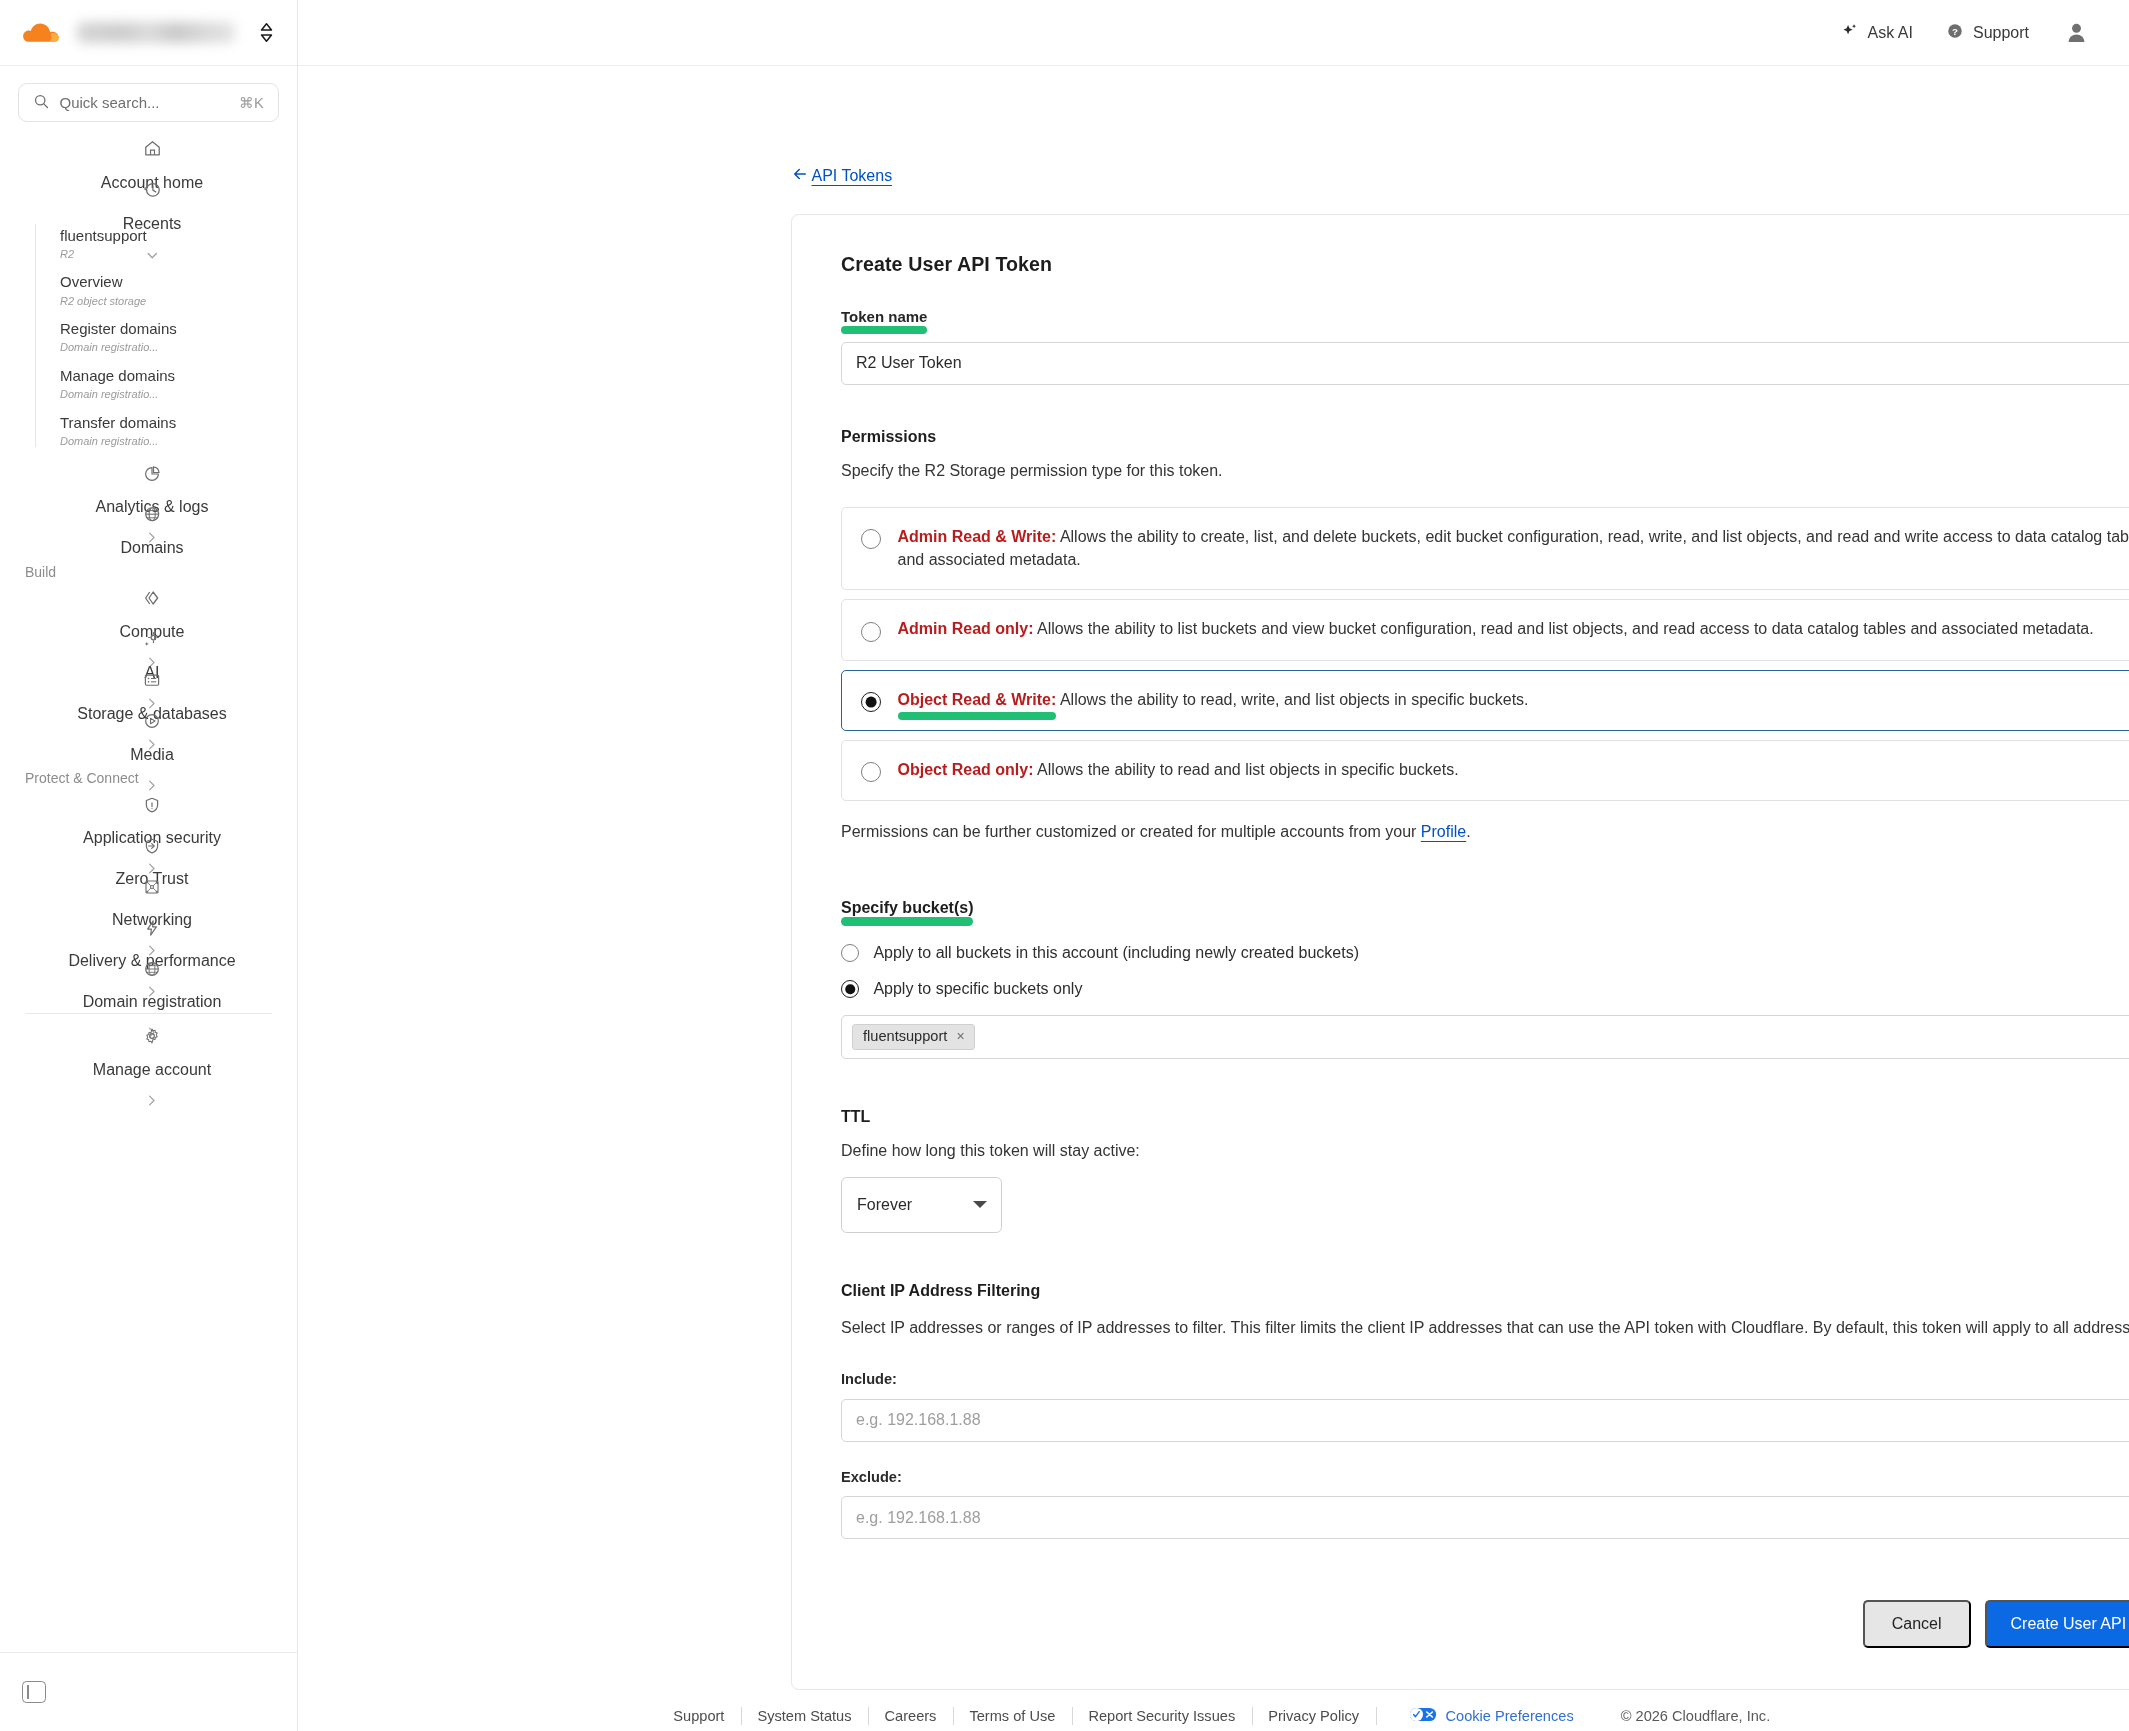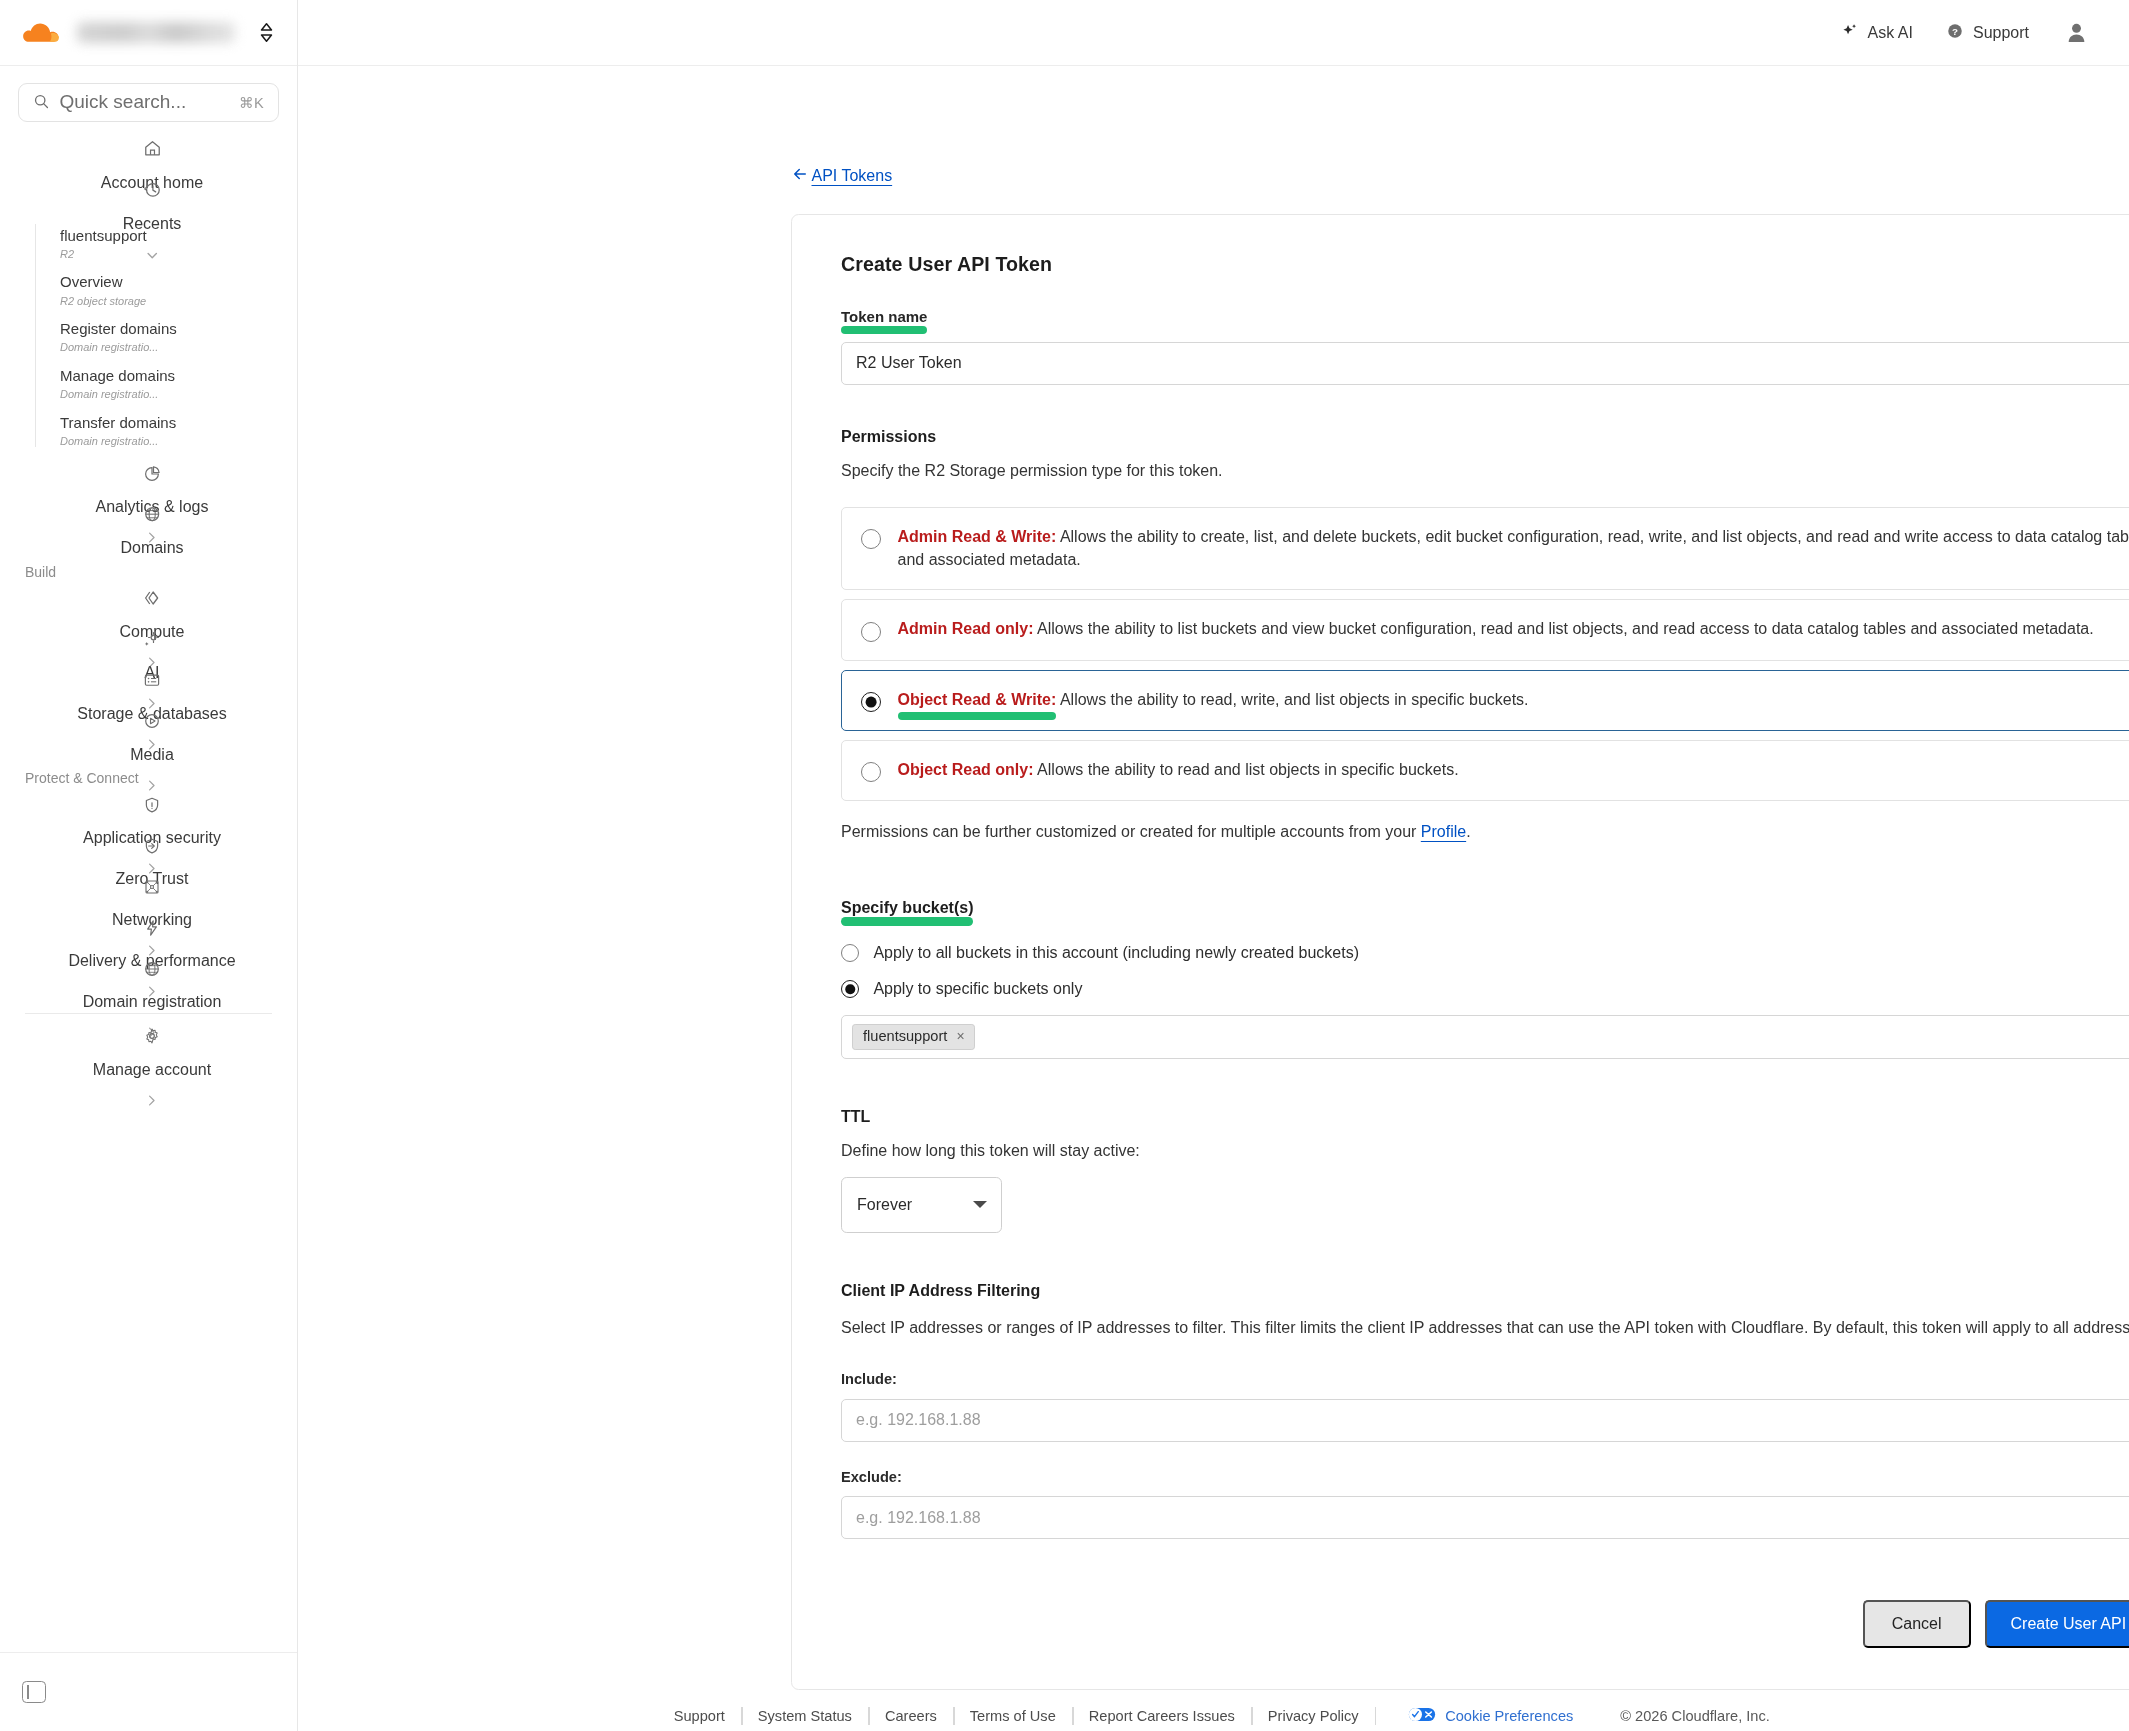--- a/index.html
+++ b/index.html
@@ -35,21 +35,21 @@
 
   .sb-scroll { flex: 1 1 auto; overflow: hidden; padding-top: 16.5px; }
 
   .sb-search {
     margin: 0 18px 16.5px 18px;
     height: 39px;
     border: 1.3px solid #e3e3e3; border-radius: 9px;
     display: flex; align-items: center; gap: 10px;
     padding: 0 14px;
   }
-  .sb-search .ph { flex: 1 1 auto; color: #6f6f6f; font-size: 19px; }
+  .sb-search .ph { flex: 1 1 auto; color: #6f6f6f; font-size: 15px; }
   .sb-search .kbd { color: #9a9a9a; font-size: 14.6px; letter-spacing: 0.3px; }
 
   .nav-item {
     display: flex; align-items: center; gap: 14px;
     height: 41px; padding: 0 18px 0 25px;
     font-size: 16px; color: #3a3a3a; cursor: pointer; flex-direction: column;
   }
   .nav-item .ico { width: 21.5px; height: 21.5px; flex: 0 0 21.5px; display:flex; align-items:center; justify-content:center; }
   .nav-item .lbl { flex: 1 1 auto; }
   .nav-item .chev { width: 16.5px; height: 16.5px; flex: 0 0 16.5px; opacity: .62; }
@@ -613,21 +613,21 @@
           <button class="btn btn-cancel">Cancel</button>
           <button class="btn btn-primary">Create User API Token</button>
         </div>
       </section>
 
       <div class="footer">
         <span class="f-link">Support</span>
         <span class="f-link">System Status</span>
         <span class="f-link">Careers</span>
         <span class="f-link">Terms of Use</span>
-        <span class="f-link">Report Careers Issues</span>
+        <span class="f-link">Report Security Issues</span>
         <span class="f-link">Privacy Policy</span>
         <span class="cookie-pref">
           <span>
             <svg viewBox="0 0 44 24" width="28" height="15">
               <rect x="1" y="1.5" width="42" height="21" rx="10.5" fill="#1a73e8"></rect>
               <rect x="1" y="1.5" width="21" height="21" rx="10.5" fill="#fff"></rect>
               <path d="M7 12 L10 15.5 L16 7.5" fill="none" stroke="#1a73e8" stroke-width="2.3" stroke-linecap="round" stroke-linejoin="round"></path>
               <path d="M28 8 L37 16 M37 8 L28 16" stroke="#fff" stroke-width="2.6" stroke-linecap="round"></path>
             </svg>
           </span>

